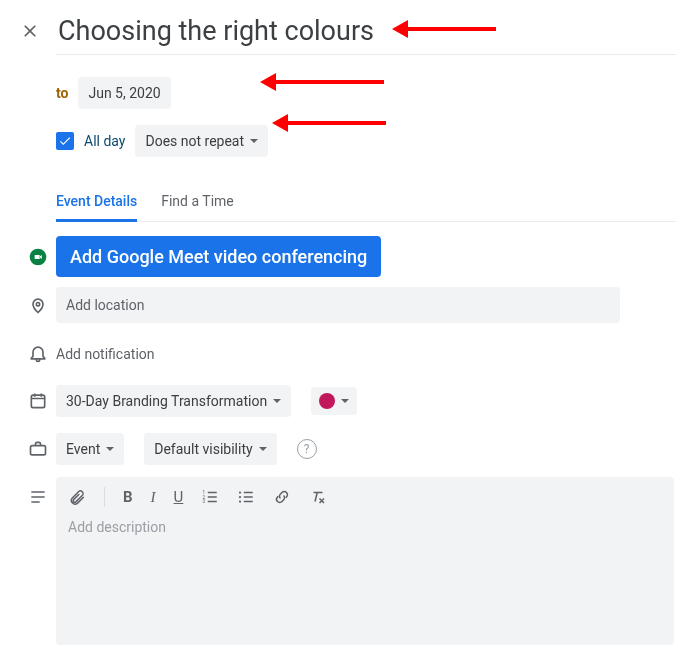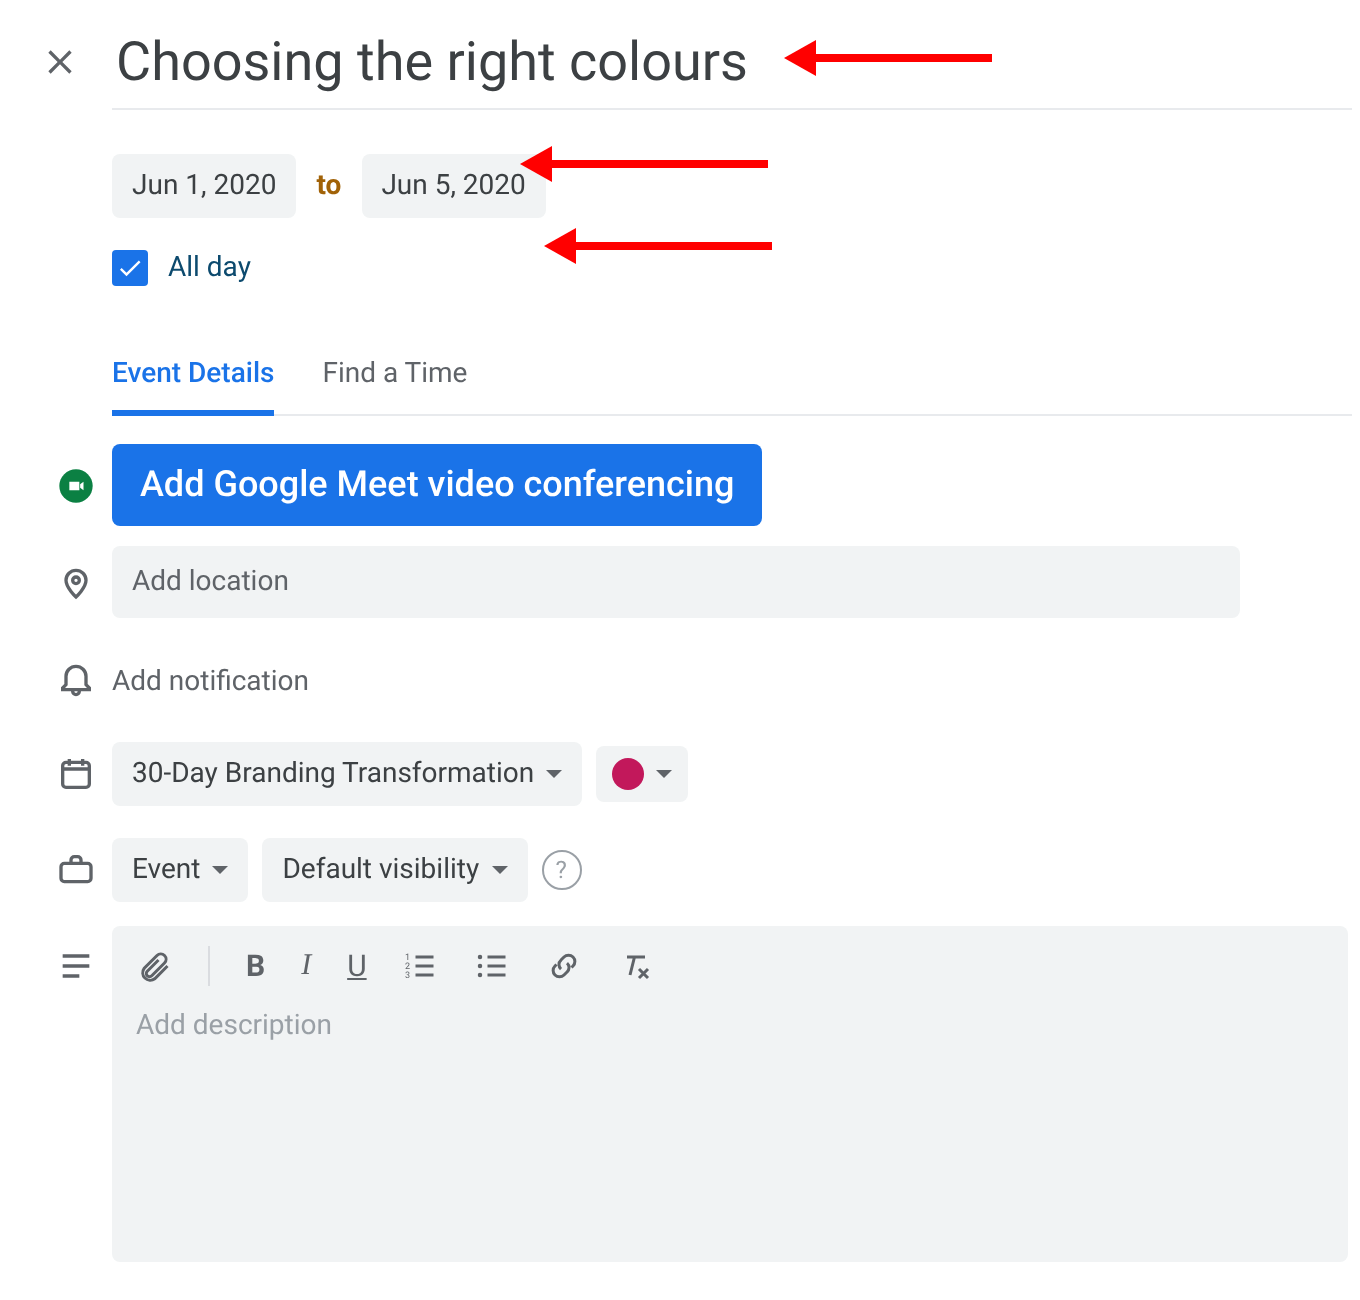--- a/index.html
+++ b/index.html
@@ -144,21 +144,21 @@
     border-radius: 4px;
     color: #3c4043;
     outline: none;
   }
   .location-input::placeholder { color: #5f6368; }
   .add-notif {
     color: #5f6368;
     font-size: 14px;
     cursor: pointer;
   }
-  .inline-chips { display: flex; align-items: center; gap: 7px; }
+  .inline-chips { display: flex; align-items: center; gap: 20px; }
   .color-chip {
     background: #f1f3f4;
     border-radius: 4px;
     padding: 6px 8px;
     display: flex;
     align-items: center;
     gap: 6px;
     cursor: pointer;
   }
   .color-dot {
@@ -224,32 +224,35 @@
       </svg>
   </div>
   <div class="title-wrap">
     <input class="title-input" value="Choosing the right colours" style="">
   </div>
 </div>
 <div class="title-underline"></div>
 
 <div class="content">
   <div class="daterow">
-    <div class="chip">Jun 1, 2020</div>
     <span class="to-word">to</span>
     <div class="chip">Jun 5, 2020</div>
   </div>
 
   <div class="allday-row">
     <div class="checkbox">
       <svg width="14" height="14" viewBox="0 0 24 24">
           <path fill="#fff" d="M9 16.17 4.83 12l-1.42 1.41L9 19 21 7l-1.41-1.41z"></path>
         </svg>
     </div>
     <span class="allday-label">All day</span>
+    <div class="repeat-chip">
+      <span>Does not repeat</span>
+      <span class="caret"></span>
+    </div>
   </div>
 
   <div class="tabs">
     <div class="tab active">Event Details</div>
     <div class="tab">Find a Time</div>
   </div>
 
   <div class="rows-area">
 
     <div class="row">

